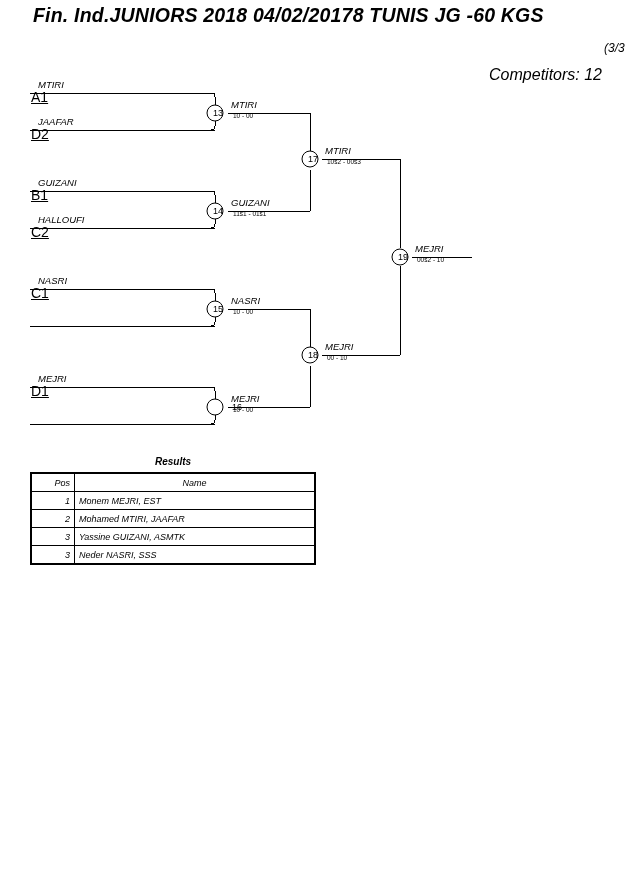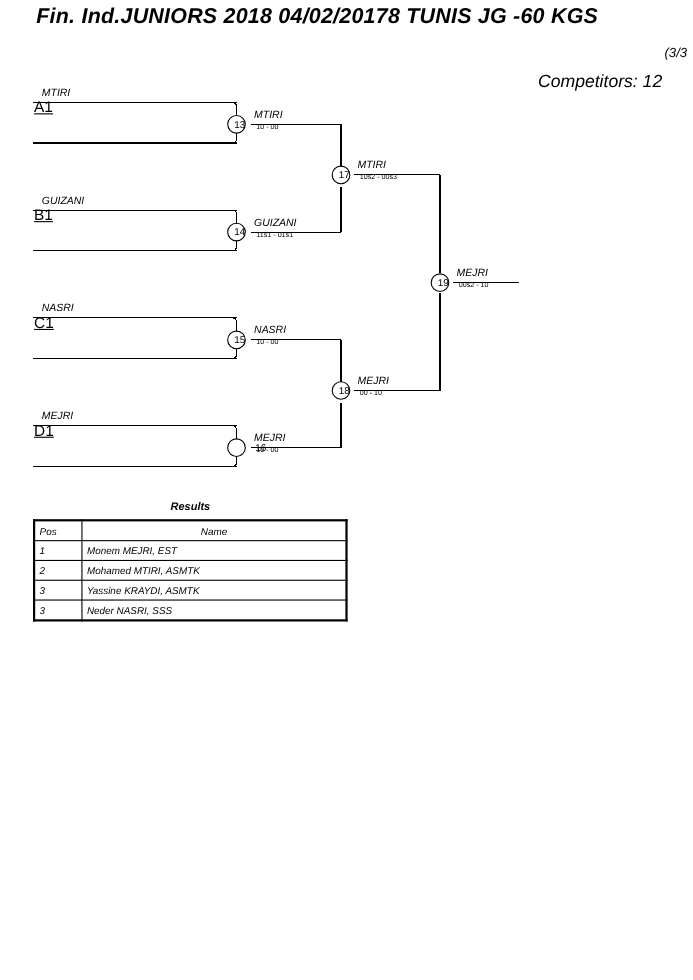--- a/index.html
+++ b/index.html
@@ -127,21 +127,21 @@
   table.results td {
     border: 1px solid #000;
     font-size: 9px;
     font-style: italic;
     padding: 3px 4px;
     height: 11px;
   }
   table.results th {
     font-weight: normal;
   }
-  .col-pos { width: 34px; text-align: left; }
+  .col-pos { width: 34px; text-align: right; }
   .col-name { text-align: left; padding-left: 8px; }
   th.col-name { text-align: center; padding-left: 0; }
 </style>
 </head>
 <body>
 
 <div class="header-title">Fin. Ind.JUNIORS 2018  04/02/20178  TUNIS   JG -60 KGS</div>
 <div class="page-indicator">(3/3</div>
 <div class="competitors">Competitors: 12</div>
 
@@ -195,23 +195,31 @@
       <circle cx="310" cy="159" r="8"></circle>
       <circle cx="310" cy="355" r="8"></circle>
       <circle cx="400" cy="257" r="8"></circle>
     </g>
   </svg>
 
   <div class="entry" style="left:30px; top:79px;">
     <div class="ename">MTIRI</div>
     <div class="eseed">A1</div>
   </div>
+  <div class="entry" style="left:30px; top:116px;">
+    <div class="ename">JAAFAR</div>
+    <div class="eseed">D2</div>
+  </div>
   <div class="entry" style="left:30px; top:177px;">
     <div class="ename">GUIZANI</div>
     <div class="eseed">B1</div>
+  </div>
+  <div class="entry" style="left:30px; top:214px;">
+    <div class="ename">HALLOUFI</div>
+    <div class="eseed">C2</div>
   </div>
   <div class="entry" style="left:30px; top:275px;">
     <div class="ename">NASRI</div>
     <div class="eseed">C1</div>
   </div>
   <div class="entry" style="left:30px; top:373px;">
     <div class="ename">MEJRI</div>
     <div class="eseed">D1</div>
   </div>
 
@@ -261,24 +269,24 @@
       <th class="col-name">Name</th>
     </tr>
   </thead>
   <tbody>
     <tr>
       <td class="col-pos">1</td>
       <td class="col-name">Monem MEJRI, EST</td>
     </tr>
     <tr>
       <td class="col-pos">2</td>
-      <td class="col-name">Mohamed MTIRI, ASMTK</td>
+      <td class="col-name">Mohamed MTIRI, JAAFAR</td>
     </tr>
     <tr>
       <td class="col-pos">3</td>
-      <td class="col-name">Yassine KRAYDI, ASMTK</td>
+      <td class="col-name">Yassine GUIZANI, ASMTK</td>
     </tr>
     <tr>
       <td class="col-pos">3</td>
       <td class="col-name">Neder NASRI, SSS</td>
     </tr>
   </tbody>
 </table>
 
 </body></html>

